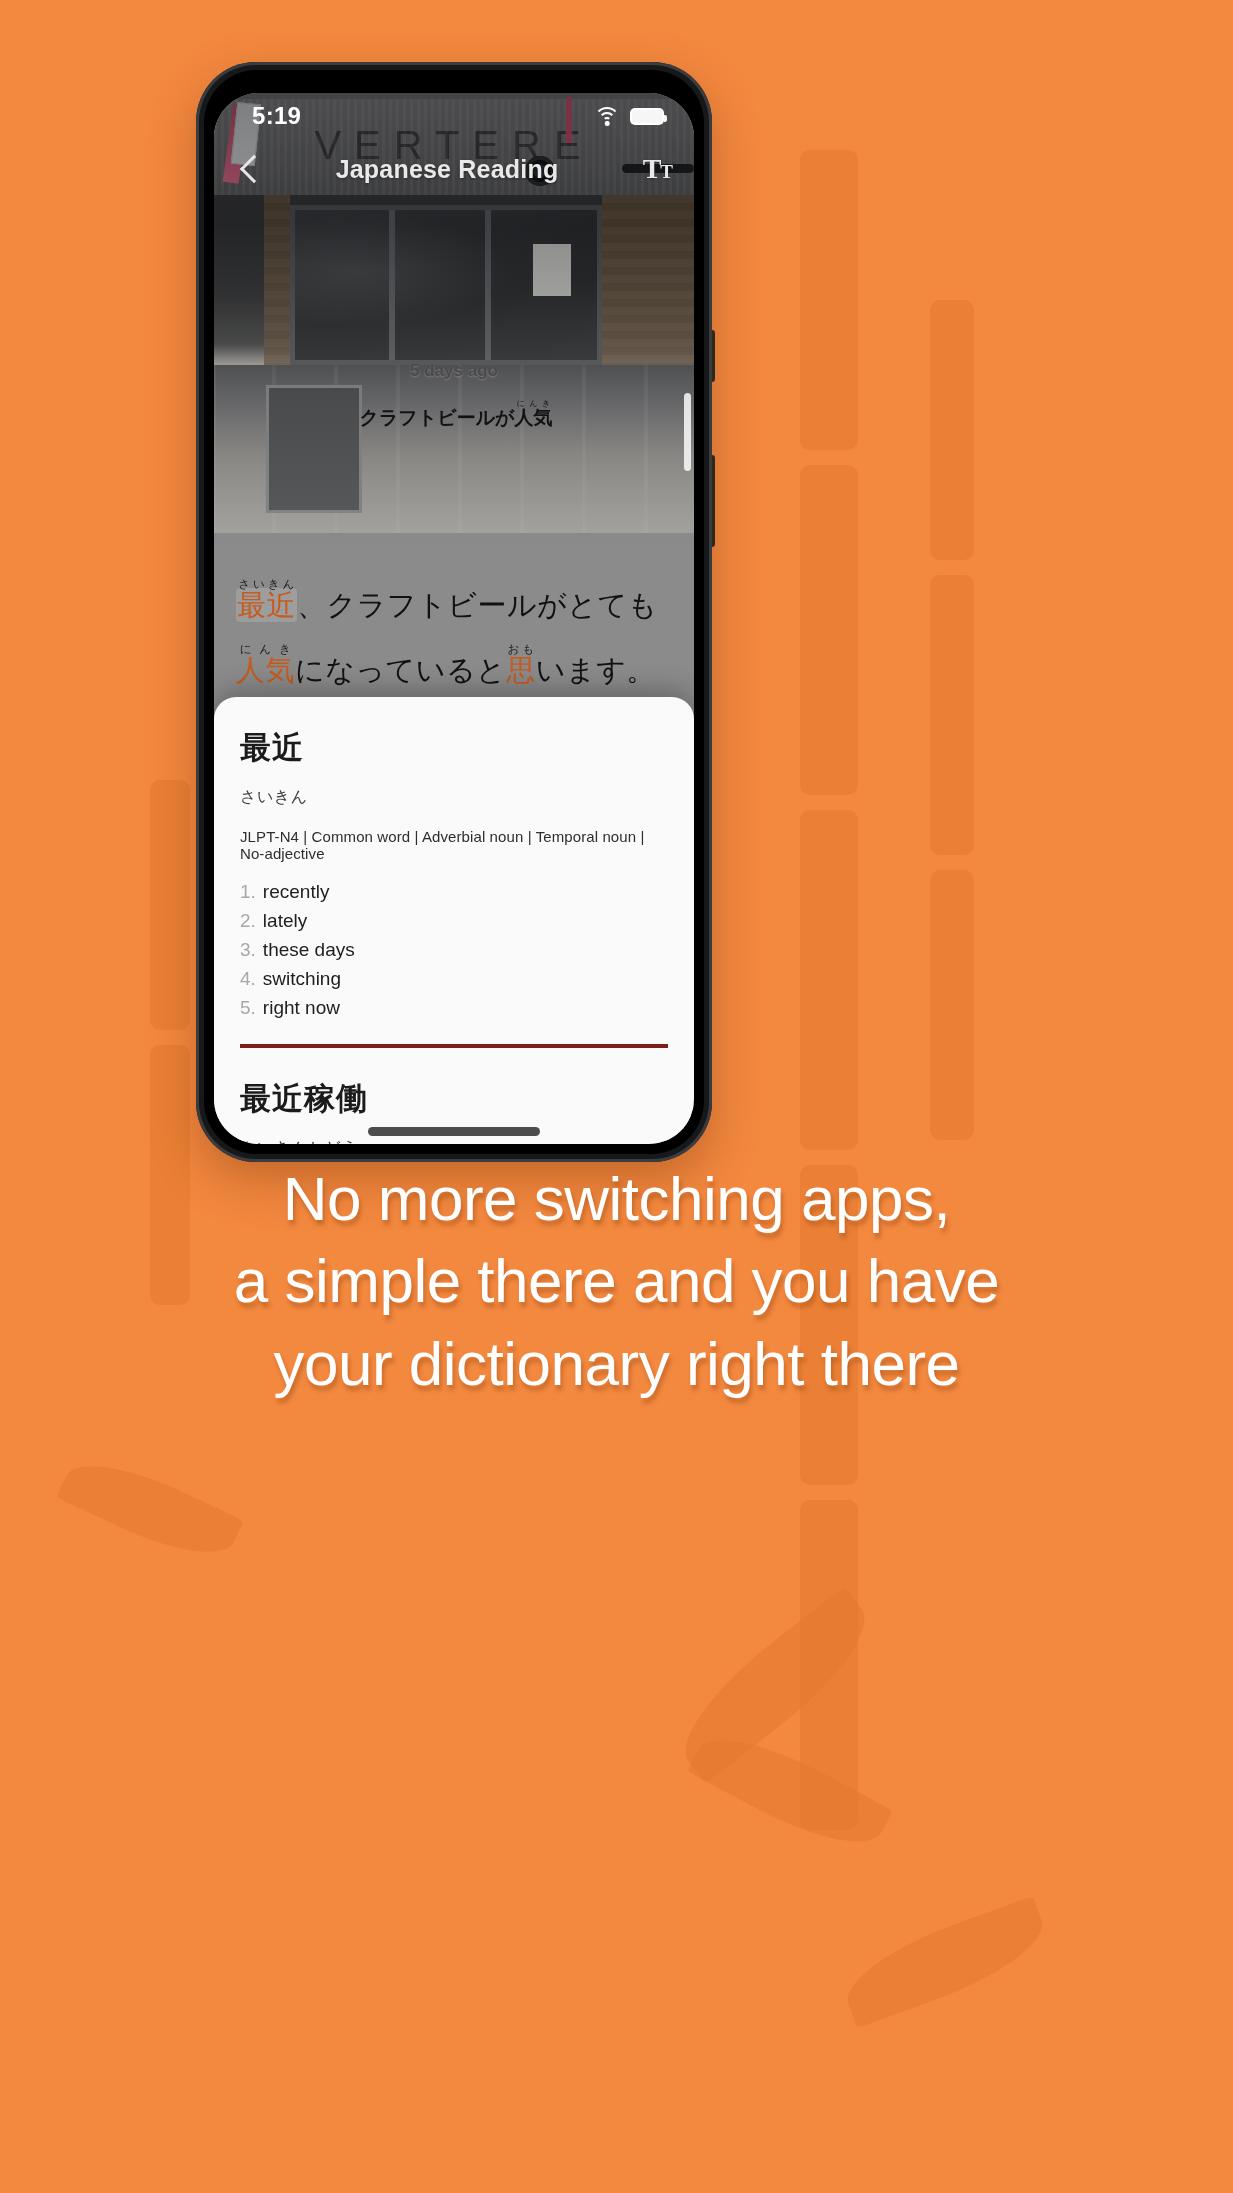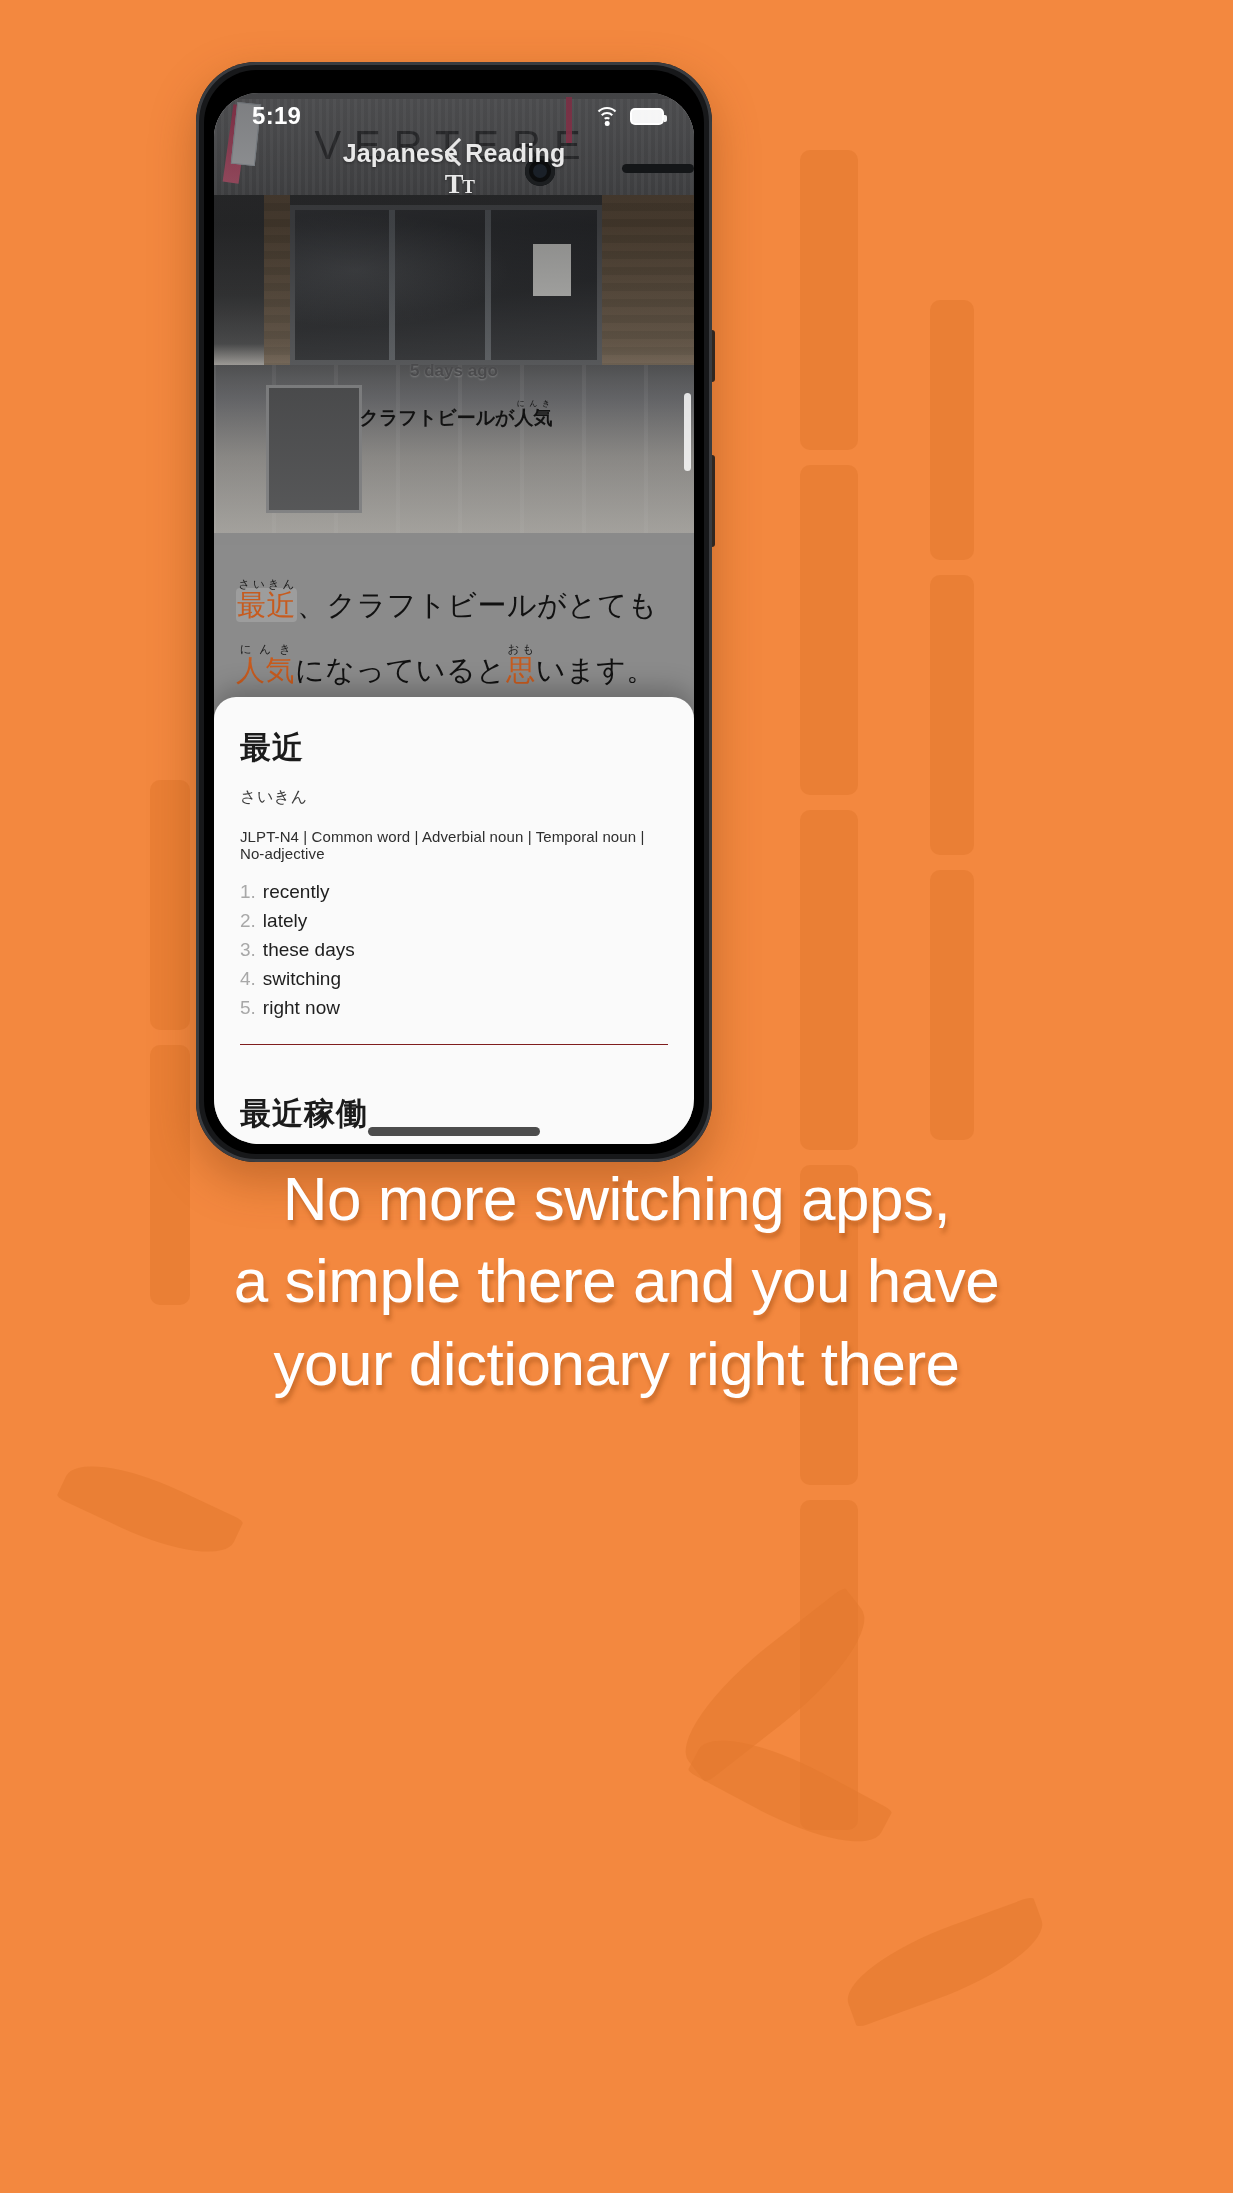--- a/index.html
+++ b/index.html
@@ -156,21 +156,21 @@
   .wifi-dot{ position:absolute; left:50%; bottom:0; transform:translateX(-50%);
              width:4.6px; height:4.6px; background:#fff; border-radius:50%;}
   .batt{ width:34px; height:17px; border:2px solid rgba(255,255,255,.95);
          border-radius:5px; position:relative; background:rgba(255,255,255,.95);}
   .batt:after{ content:""; position:absolute; right:-5px; top:5px; width:3px; height:7px;
                background:rgba(255,255,255,.95); border-radius:0 2px 2px 0;}
 
   
   #nav-bar{
     position:absolute; left:0; top:46px; width:100%; height:60px; z-index:20;
-    display:flex; align-items:center; padding:0 22px; color:#e9e9e9;flex-direction:column;
+    display:flex; align-items:center; padding:0 22px; color:#e9e9e9;
   }
   #back-chevron{
     width:26px; height:26px; position:relative; cursor:pointer;
   }
   #back-chevron:before{
     content:""; position:absolute; left:8px; top:3px; width:17px; height:17px;
     border-left:3.4px solid #e7e7e7; border-bottom:3.4px solid #e7e7e7;
     transform:rotate(45deg);
   }
   #nav-title{
@@ -218,21 +218,21 @@
   
   #dict-sheet{
     position:absolute; left:0; right:0; top:604px; bottom:0; z-index:30;
     background:#FAFAFA;
     border-radius:22px 22px 0 0;
     box-shadow:0 -8px 26px rgba(0,0,0,.26);
     padding:30px 26px 0 26px;
     overflow:hidden;
   }
   .dict-entry{ padding-bottom:22px; }
-  .dict-entry + .dict-entry{ border-top:1px solid #7f1d1d; padding-top:48px; }
+  .dict-entry + .dict-entry{ border-top:4px solid #7f1d1d; padding-top:30px; }
   .dict-word{
     font-family:"DejaVu Sans","Liberation Sans",sans-serif;
     font-size:31px; font-weight:700; color:#1b1b1b; letter-spacing:1px;
   }
   .dict-reading{
     margin-top:18px; font-size:16px; color:#3b3b3b;
     font-family:"DejaVu Sans","Liberation Sans",sans-serif; letter-spacing:.5px;
   }
   .dict-tags{
     margin-top:20px; font-size:15px; color:#2e2e2e; letter-spacing:.1px;

